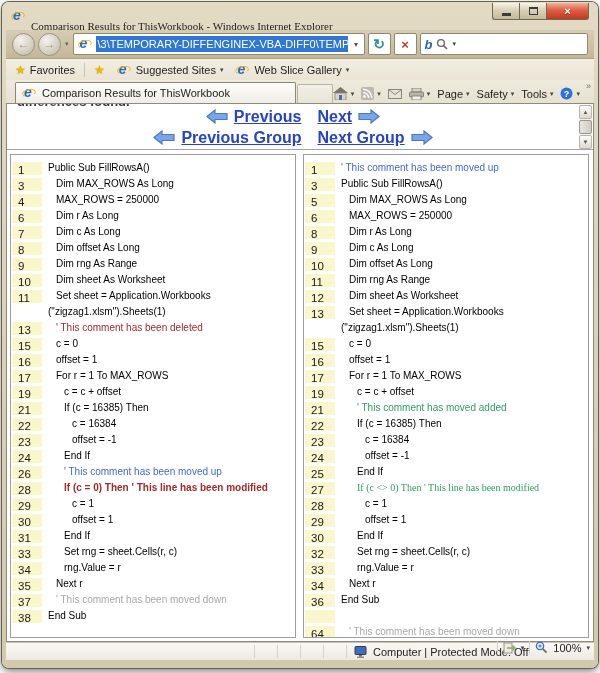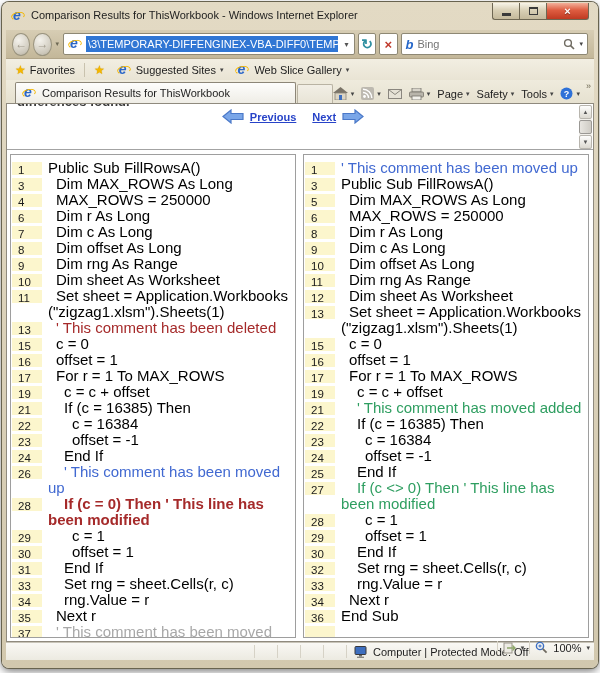--- a/index.html
+++ b/index.html
@@ -5,21 +5,21 @@
   * { margin:0; padding:0; box-sizing:border-box; }
   html,body { width:600px; height:673px; background:#fff; overflow:hidden;
               font-family:"Liberation Sans", sans-serif; }
   .window { position:absolute; left:2px; top:2px; width:596px; height:666px;
             border-radius:7px; background:linear-gradient(#E3DAC4,#D2C8AE);
             box-shadow:0 0 0 1px #68634F, 0 3px 9px rgba(0,0,0,.55); }
 
   
   .titlebar { position:absolute; top:0; left:0; right:0; height:28px; padding:7px 0 0 9px;
               display:flex; align-items:flex-start; gap:5px; }
-  .titlebar .title { font-size:11px; color:#1d1d1d; margin-top:0; white-space:nowrap; }
+  .titlebar .title { font-size:11px; color:#1d1d1d; margin-top:11px; white-space:nowrap;font-family:Liberation Serif, serif; }
   .winbtns { position:absolute; top:1px; right:9px; display:flex; }
   .wbtn { height:17px; border:1px solid #6E6753; border-top:none; display:flex;
           align-items:center; justify-content:center; }
   .wbtn.min,.wbtn.max { width:27px; background:linear-gradient(#F8F4E8,#D9D0B6 45%,#C4B99B); }
   .wbtn.min { border-radius:0 0 0 3px; border-right:none; }
   .wbtn.max { border-right:none; }
   .wbtn.close { width:43px; background:linear-gradient(#F2B09A,#DE5D41 45%,#C03A22);
                 border-radius:0 0 3px 0; color:#fff; font-weight:bold; font-size:11px;
                 text-shadow:0 1px 1px rgba(0,0,0,.4); }
   .glyph-min { width:9px; height:3px; background:#3a3a3a; margin-top:6px; }
@@ -81,38 +81,38 @@
 
   
   .viewport { position:absolute; top:101px; left:4px; right:4px; bottom:26px;
               background:#fff; border:1px solid #8F8A7E; overflow:hidden; }
   .navframe { position:absolute; top:0; left:0; right:0; height:46px; overflow:hidden;
               border-bottom:1px solid #A3A3A3; }
   .clipped-heading { position:absolute; top:-10px; left:10px; font-size:13px; font-weight:bold; color:#3A3A3A; }
   .navlinks { position:absolute; top:3px; left:0; right:14px; display:flex; flex-direction:column; gap:2px; }
   .navline { display:flex; align-items:center; justify-content:center; gap:16px; height:19px; }
   .navpair { display:flex; align-items:center; gap:6px; }
-  .navline a { color:var(--link); font-size:11px; font-weight:bold; text-decoration:underline; }
+  .navline a { color:var(--link); font-size:16px; font-weight:bold; text-decoration:underline; }
   .blockarrow { width:22px; height:15px; }
 
   .mini-scrollbar { position:absolute; right:1px; top:1px; width:13px; height:44px;
                     background:#F2F0EB; display:flex; flex-direction:column; }
   .sb-btn { height:14px; background:linear-gradient(#FDFDFC,#DCD9D1); border:1px solid #B8B5AE;
             border-radius:2px; font-size:6px; color:#555; display:flex; align-items:center; justify-content:center; }
   .sb-thumb { height:14px; margin:1px 0; background:linear-gradient(90deg,#E8E6E1,#CFCCC5);
               border:1px solid #9A9894; border-radius:2px; }
 
   
   .codearea { position:absolute; top:47px; left:0; right:0; bottom:0; display:flex;
               gap:7px; padding:3px 4px 3px 3px; }
   .codebox { flex:1 1 0; border:1px solid #9E9E9E; background:#fff; overflow:hidden; padding-top:5px; }
   .crow { position:relative; line-height:16px; min-height:16px; }
   .lnum { position:absolute; left:1px; top:1.5px; width:30px; height:13.5px;
           background:var(--line-number-bg); padding-left:6px; font-size:11.5px; color:#1a1a1a; }
-  .ltext { padding-left:37px; padding-right:4px; font-size:15px; color:#000; }
+  .ltext { padding-left:37px; padding-right:4px; font-size:10px; color:#000; }
 
   
   .statusbar { position:absolute; left:4px; right:4px; bottom:8px; height:18px;
                background:linear-gradient(#F9F8F4,#ECEAE1); border-top:1px solid #C8C4B8;
                font-size:11px; color:#1d1d1d; }
   .seg-group { position:absolute; left:226px; top:2px; bottom:2px; display:flex; }
   .seg { width:23px; border-right:1px solid #D6D2C6; }
   .zone { position:absolute; left:348px; top:0; bottom:0; display:flex; align-items:center; gap:5px; }
   .sb-right { position:absolute; right:4px; top:0; bottom:8px; display:flex; align-items:center; gap:5px;text-align:center; }
   .vsep { width:1px; height:13px; background:#D6D2C6; }
@@ -158,21 +158,20 @@
       <span class="ddbtn">▾</span>
     </div>
     <div class="sqbtn">
         <span class="refresh-glyph">↻</span>
       </div>
     <div class="sqbtn">
         <span class="stop-glyph">×</span>
       </div>
     <div class="search">
       <span class="bing-b">b</span>
-      <input placeholder="Bing" style="">
       <svg class="mag" viewBox="0 0 12 12">
           <circle cx="5" cy="5" r="3.4" fill="none" stroke="#6E6A60" stroke-width="1.4"></circle>
           <line x1="7.6" y1="7.6" x2="11" y2="11" stroke="#6E6A60" stroke-width="1.6"></line>
         </svg>
       <span class="drop">▾</span>
     </div>
   </div>
 
   <div class="favrow">
     <div class="favitem">
@@ -277,20 +276,34 @@
               </svg>
             <a href="#">Previous</a>
           </div>
           <div class="navpair">
             <a href="#">Next</a>
             <svg class="blockarrow" viewBox="0 0 22 15">
                 <polygon points="21,7.5 13,1 13,4.5 1,4.5 1,10.5 13,10.5 13,14" fill="#7AA6E8" stroke="#4A78C8" stroke-width="1.2"></polygon>
               </svg>
           </div>
         </div>
+        <div class="navline">
+          <div class="navpair">
+            <svg class="blockarrow" viewBox="0 0 22 15">
+                <polygon points="1,7.5 9,1 9,4.5 21,4.5 21,10.5 9,10.5 9,14" fill="#7AA6E8" stroke="#4A78C8" stroke-width="1.2"></polygon>
+              </svg>
+            <a href="#">Previous Group</a>
+          </div>
+          <div class="navpair">
+            <a href="#">Next Group</a>
+            <svg class="blockarrow" viewBox="0 0 22 15">
+                <polygon points="21,7.5 13,1 13,4.5 1,4.5 1,10.5 13,10.5 13,14" fill="#7AA6E8" stroke="#4A78C8" stroke-width="1.2"></polygon>
+              </svg>
+          </div>
+        </div>
       </div>
       <div class="mini-scrollbar">
         <div class="sb-btn">
             <span>▲</span>
           </div>
         <div class="sb-thumb"></div>
         <div class="sb-btn">
             <span>▼</span>
           </div>
       </div>
@@ -483,21 +496,21 @@
           <div class="crow">
             <span class="lnum">24</span>
             <div class="ltext" style="text-indent: 24px;">offset = -1</div>
           </div>
           <div class="crow">
             <span class="lnum">25</span>
             <div class="ltext" style="text-indent: 16px;">End If</div>
           </div>
           <div class="crow">
             <span class="lnum">27</span>
-            <div class="ltext" style="text-indent: 16px; color: rgb(46, 158, 96);">If (c &lt;&gt; 0) Then ' This line has been modified</div>
+            <div class="ltext" style="text-indent: 16px; color: rgb(46, 158, 96); font-family: Liberation Serif, serif;">If (c &lt;&gt; 0) Then ' This line has been modified</div>
           </div>
           <div class="crow">
             <span class="lnum">28</span>
             <div class="ltext" style="text-indent: 24px;">c = 1</div>
           </div>
           <div class="crow">
             <span class="lnum">29</span>
             <div class="ltext" style="text-indent: 24px;">offset = 1</div>
           </div>
           <div class="crow">

